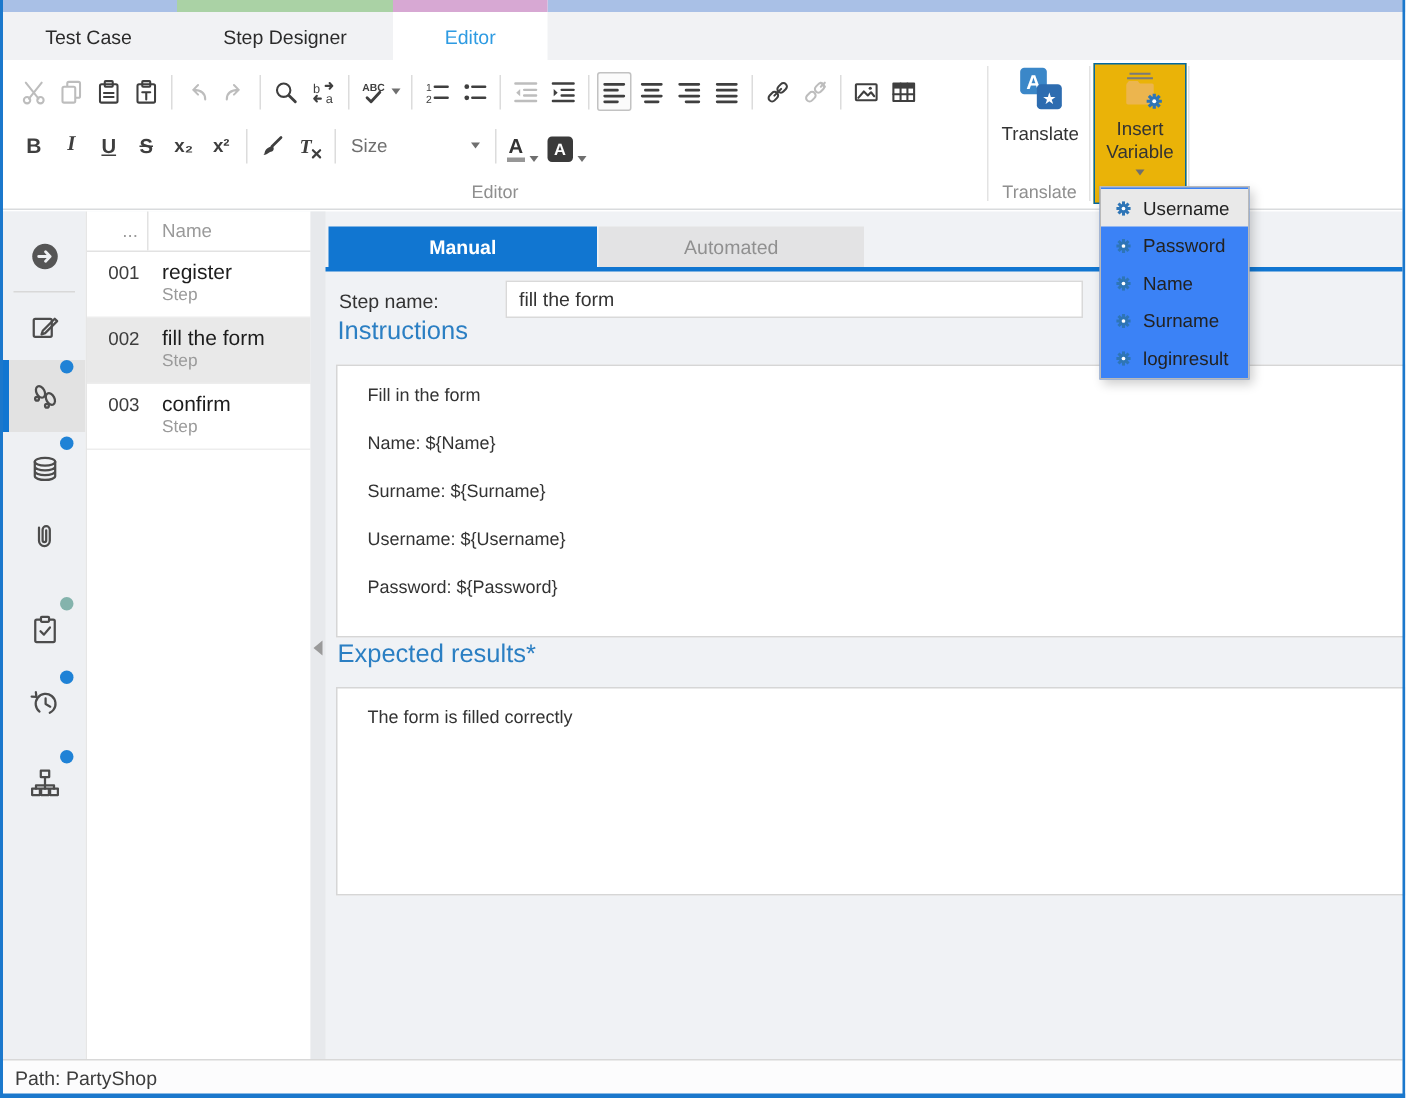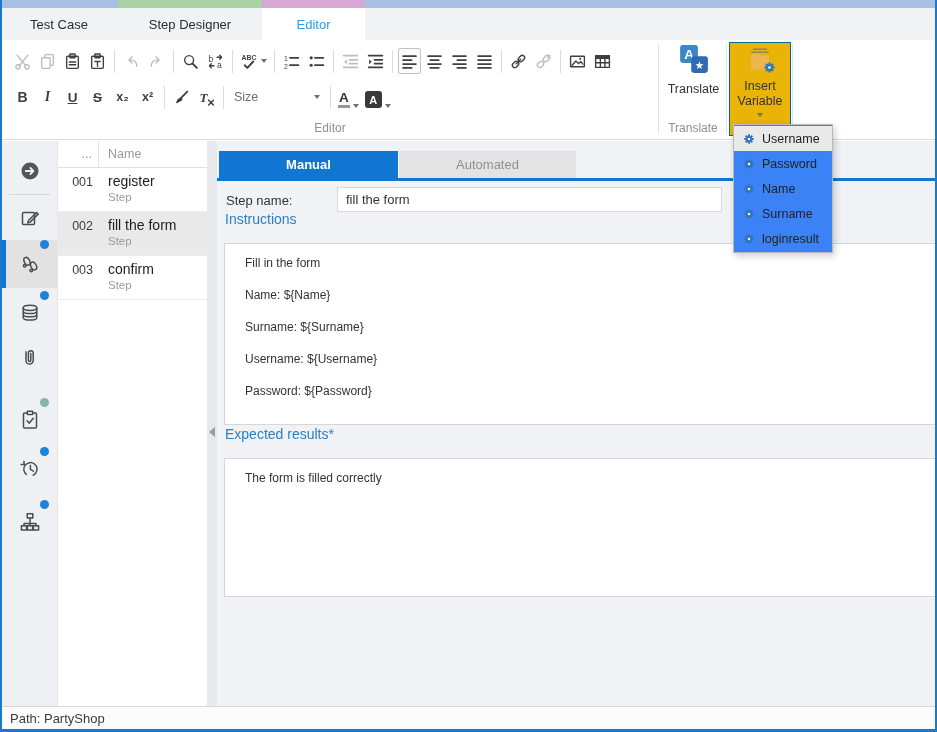--- a/index.html
+++ b/index.html
@@ -93,21 +93,21 @@
 
   #main{position:absolute;left:215px;right:0;top:0;bottom:0;}
   .mtab{position:absolute;top:10px;height:27px;display:flex;align-items:center;justify-content:center;font-size:13px;}
   #mtab-manual{left:2px;width:179px;background:#1176d1;color:#fff;font-weight:600;}
   #mtab-automated{left:182px;width:177px;background:#e3e3e4;color:#909090;}
   #tab-underline{position:absolute;left:0;right:0;top:37px;height:3px;background:#1176d1;}
   #stepname-label{position:absolute;left:9px;top:52px;font-size:13px;color:#333;}
   #stepname-input{position:absolute;left:120px;top:46px;width:385px;height:25px;border:1px solid #d9d9d9;
                   background:#fff;font-size:13px;color:#333;padding:0 8px;box-sizing:border-box;
                   font-family:"Liberation Sans",sans-serif;outline:none;}
-  .section-h{position:absolute;left:8px;font-size:14px;color:#2b7fc3;}
+  .section-h{position:absolute;left:8px;font-size:17px;color:#2b7fc3;}
   #instructions-h{top:70px;}
   #expected-h{top:285px;}
   .editbox{position:absolute;left:7px;width:713px;background:#fff;border:1px solid #d6d6d6;
            box-sizing:border-box;padding:11px 20px;overflow:hidden;}
   #box1{top:102px;height:182px;}
   #box2{top:317px;height:139px;}
   .editbox p{margin:0 0 15px 0;font-size:12px;color:#333;line-height:17px;}
 
   
   #statusbar{position:absolute;left:2px;right:2px;bottom:3px;height:23px;background:#fcfcfd;

